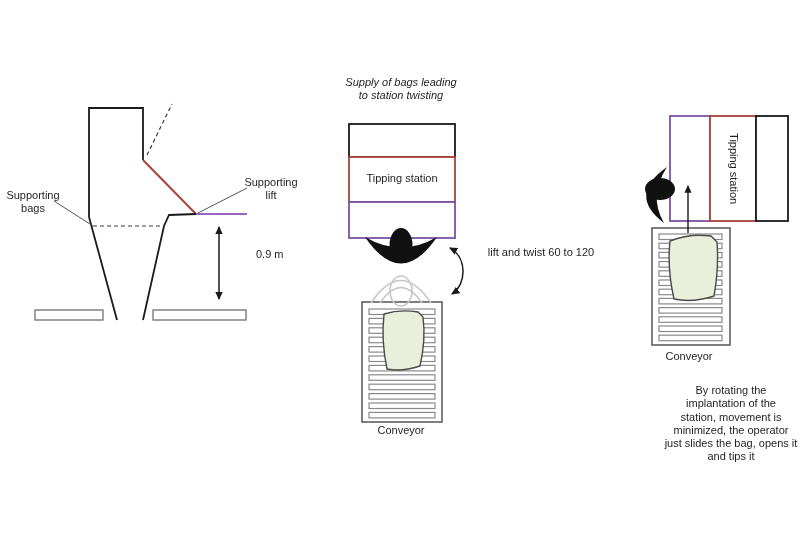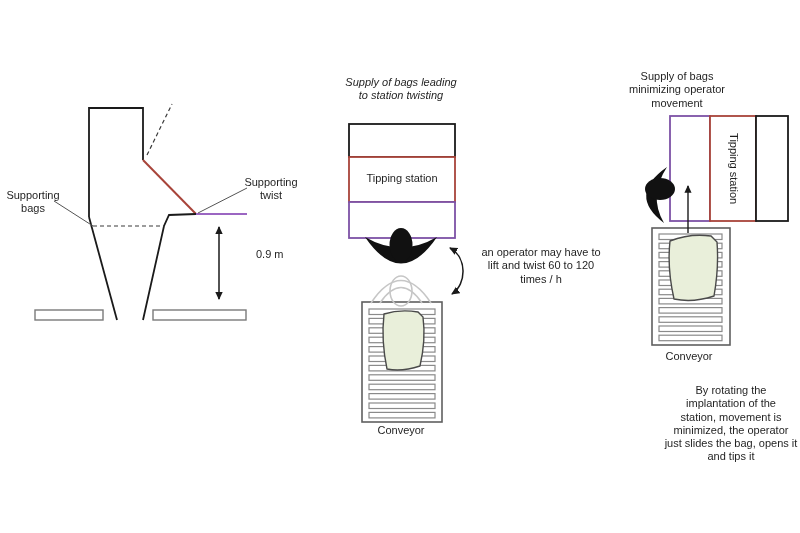--- a/index.html
+++ b/index.html
@@ -101,41 +101,34 @@
       <line x1="688" y1="233" x2="688" y2="186" stroke="#1a1a1a" stroke-width="1.4" marker-end="url(#arr)"></line>
     </g>
   </svg>
 
   <div class="txt" style="left:2px;top:189px;width:62px;">
     <div>Supporting</div>
     <div>bags</div>
   </div>
   <div class="txt" style="left:239px;top:176px;width:64px;">
     <div>Supporting</div>
-    <div>twist</div>
+    <div>lift</div>
   </div>
   <div class="txt nw" style="left:232px;top:248px;text-align:left;margin-left:24px;">0.9 m</div>
 
   <div class="txt" style="left:337px;top:76px;width:128px;font-style:italic;">
     <div>Supply of bags leading</div>
     <div>to station twisting</div>
   </div>
   <div class="txt nw" style="left:349px;top:172px;width:106px;">Tipping station</div>
   <div class="txt" style="left:466px;top:246px;width:150px;">
-    <div>an operator may have to</div>
     <div>lift and twist 60 to 120</div>
-    <div>times / h</div>
   </div>
   <div class="txt nw" style="left:361px;top:424px;width:80px;">Conveyor</div>
 
-  <div class="txt" style="left:613px;top:70px;width:128px;">
-    <div>Supply of bags</div>
-    <div>minimizing operator</div>
-    <div>movement</div>
-  </div>
   <div class="txt nw vert" style="left:695px;top:162px;width:76px;">Tipping station</div>
   <div class="txt nw" style="left:649px;top:350px;width:80px;">Conveyor</div>
   <div class="txt" style="left:656px;top:384px;width:150px;">
     <div>By rotating the</div>
     <div>implantation of the</div>
     <div>station, movement is</div>
     <div>minimized, the operator</div>
     <div>just slides the bag, opens it</div>
     <div>and tips it</div>
   </div>

